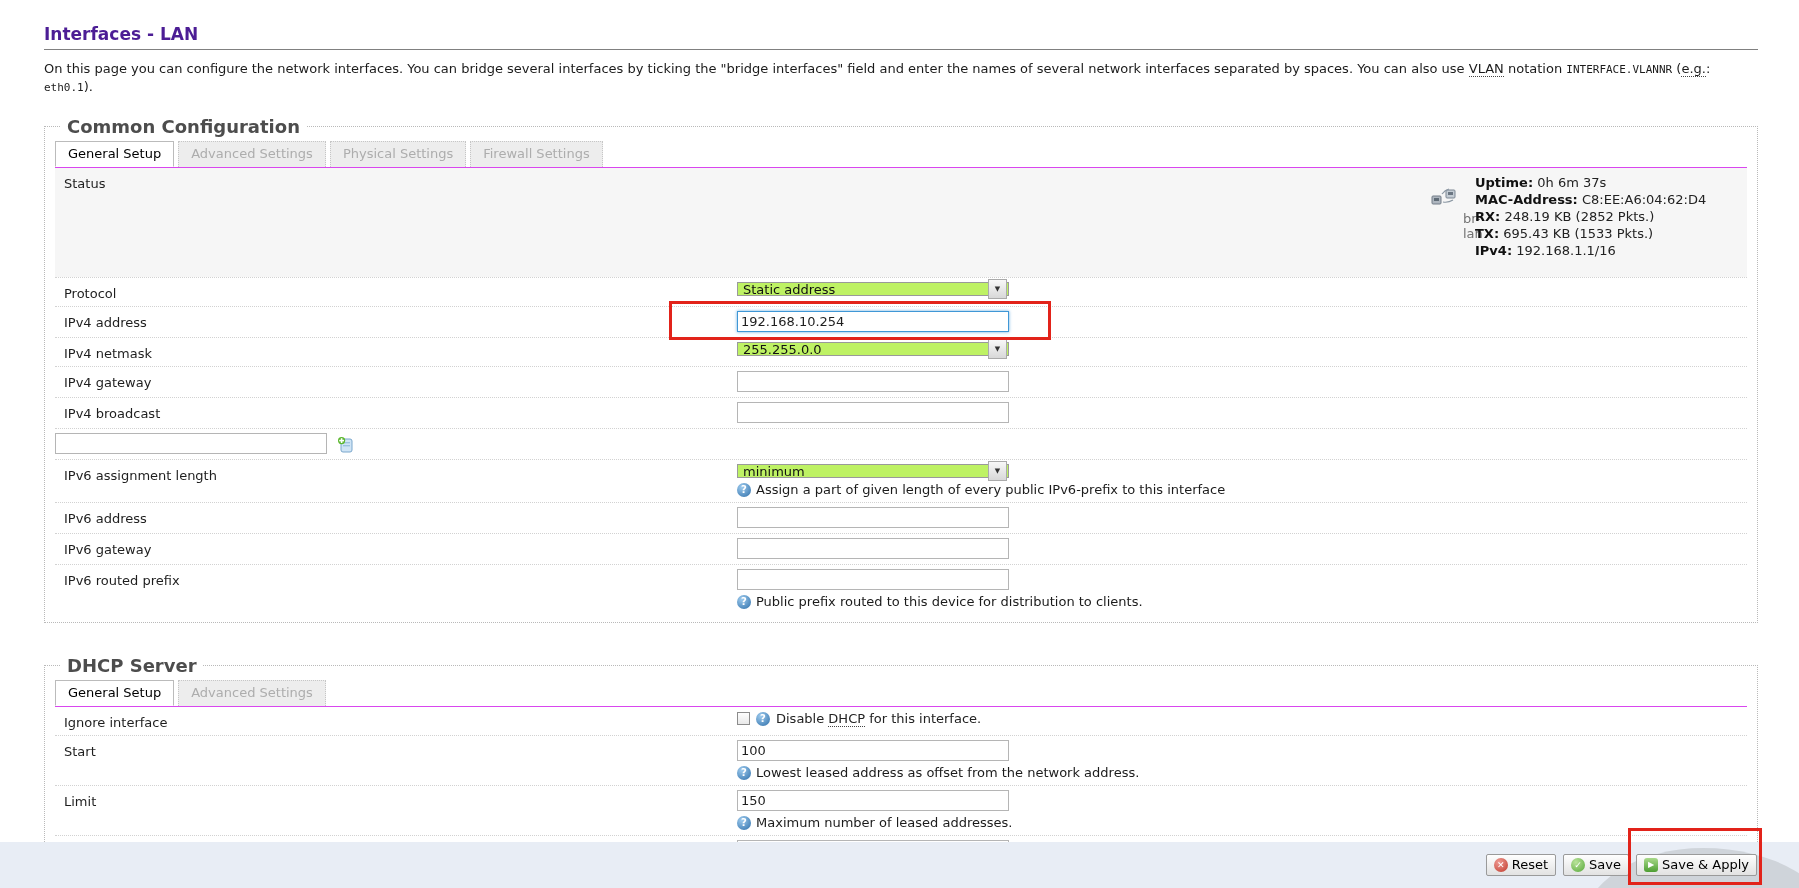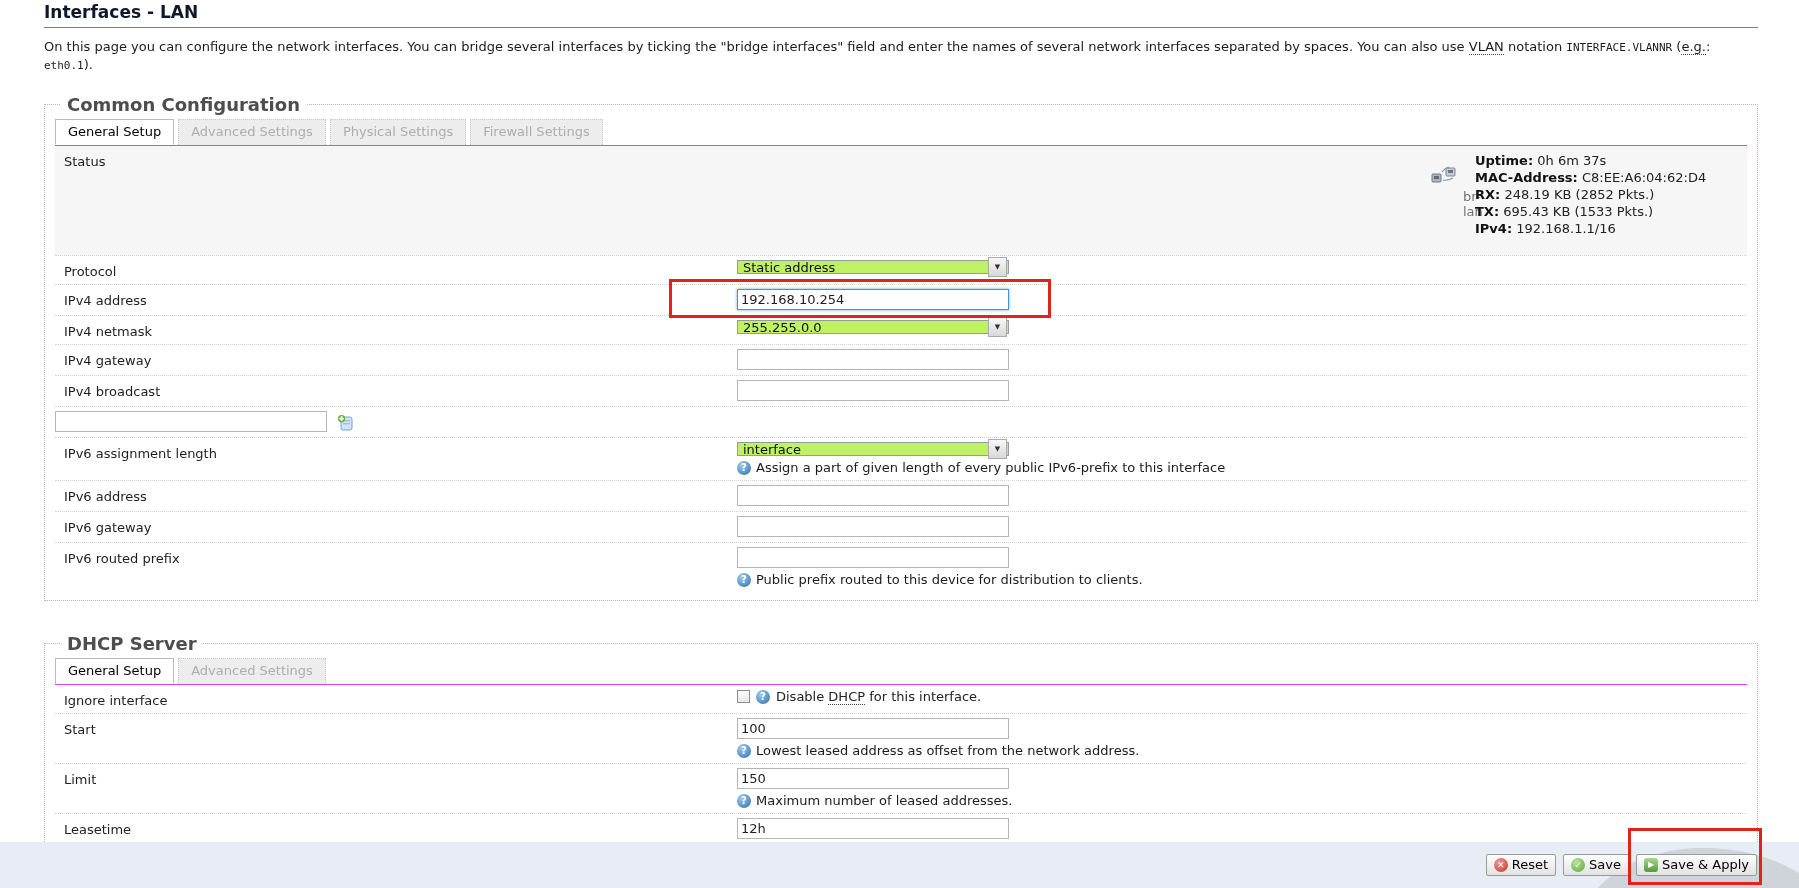--- a/index.html
+++ b/index.html
@@ -3,22 +3,22 @@
 <meta charset="utf-8">
 <style>
   html,body{margin:0;padding:0;}
   body{
     width:1799px;height:888px;overflow:hidden;position:relative;
     background:#ffffff;color:#222;
     font-family:"DejaVu Sans","Liberation Sans",sans-serif;font-size:13px;
   }
   
   .page-title{
-    margin:2px 41px 0 44px;padding-bottom:5px;
-    font-size:17px;font-weight:bold;color:#0f172a;
+    margin:24px 41px 0 44px;padding-bottom:5px;
+    font-size:17px;font-weight:bold;color:#4c1d95;
     border-bottom:1px solid #808080;
   }
   .intro{margin:10px 41px 0 44px;line-height:17px;color:#1b1b1b;}
   .abbr{border-bottom:1px dotted #444;cursor:help;}
   .mono{font-family:"DejaVu Sans Mono","Liberation Mono",monospace;font-size:11px;}
   
   fieldset{
     border:1px dotted #b9b9b9;margin:20px 41px 0 44px;padding:4px 10px 8px;
     background:#fff;
   }
@@ -192,21 +192,21 @@
         <rect x="3.8" y="2.2" width="1.6" height="4.8" fill="#fff"></rect>
         <rect x="2.2" y="3.8" width="4.8" height="1.6" fill="#fff"></rect>
       </svg>
     </div>
   </div>
 
   <div class="row">
     <div class="row-label">IPv6 assignment length</div>
     <div class="row-field">
       <div class="combo">
-        <span class="combo-text">interface</span>
+        <span class="combo-text">minimum</span>
         <span class="combo-btn">▼</span>
       </div>
       <div class="hint">
         <span class="help-icon">?</span>
         <span>Assign a part of given length of every public IPv6-prefix to this interface</span>
       </div>
     </div>
   </div>
 
   <div class="row">

